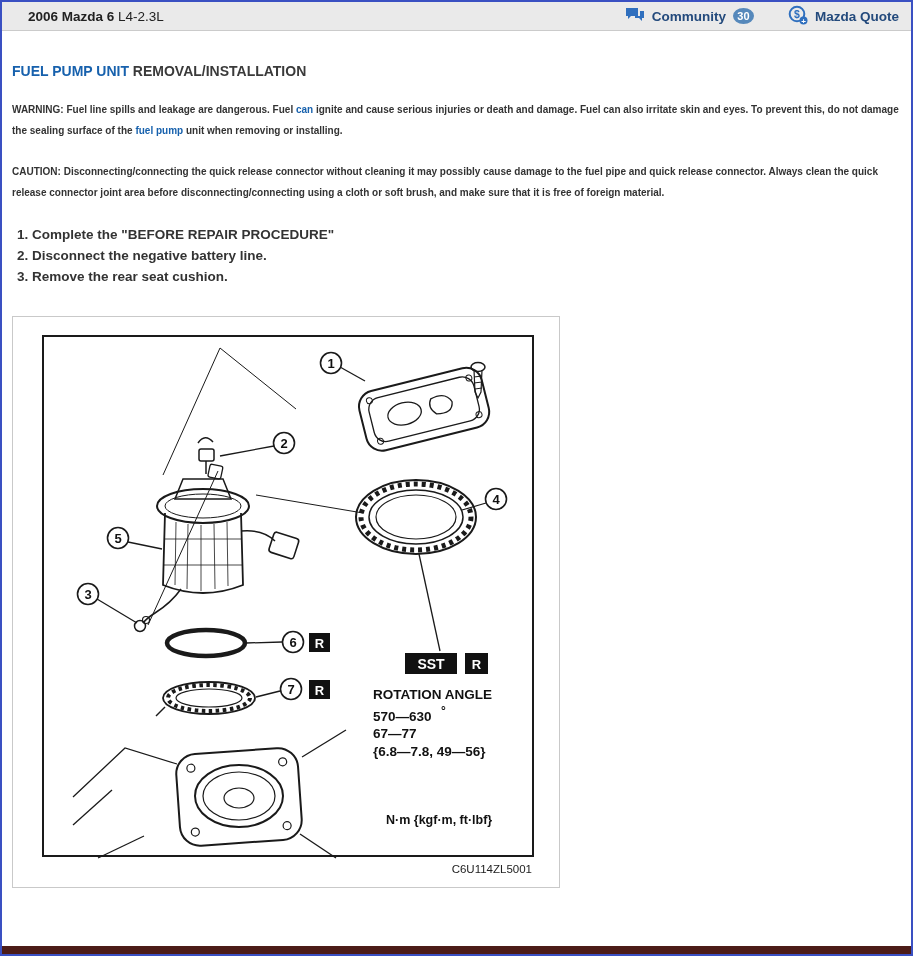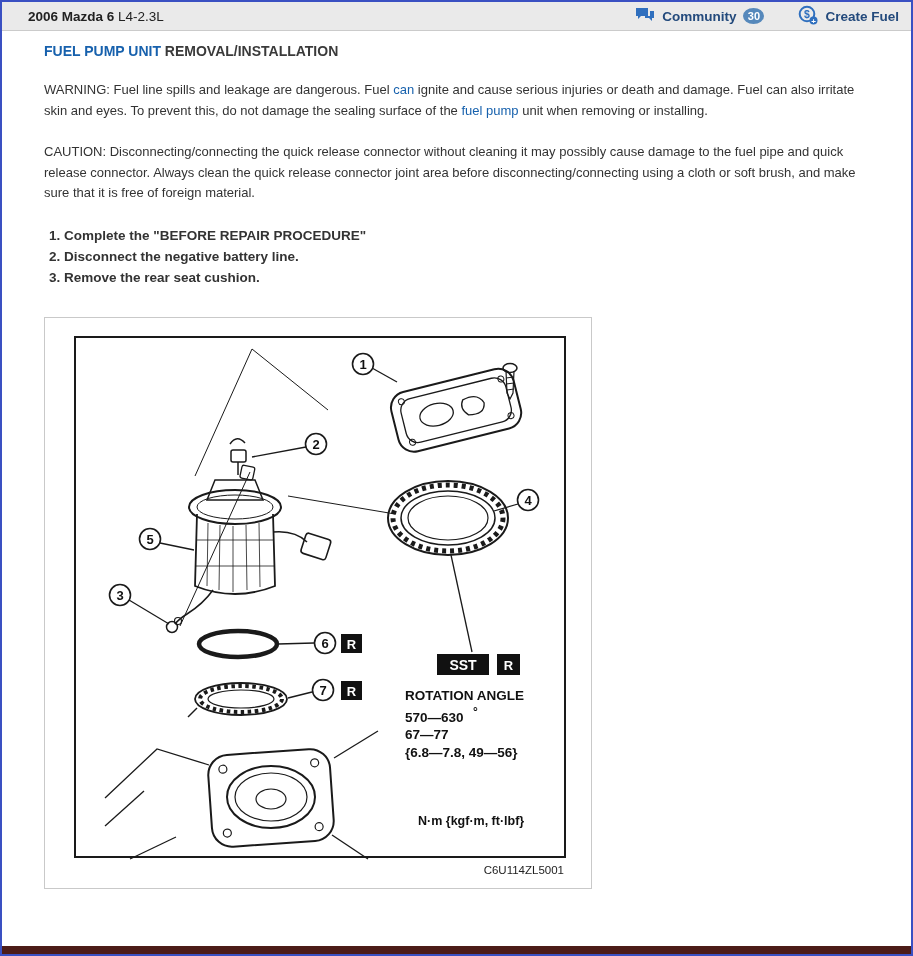--- a/index.html
+++ b/index.html
@@ -31,25 +31,25 @@
     color:var(--action_blue,#234a7c); font-weight:bold; cursor:pointer;
   }
   .badge {
     width:21px; height:16px; border-radius:50%;
     background:var(--badge_blue,#5588bb); color:#fff;
     font-size:11px; font-weight:bold;
     display:inline-flex; align-items:center; justify-content:center;
   }
 
   
-  .content { flex:1; padding:0 42px; background:#fff; color:var(--text_dark,#333); }
+  .content { flex:1; padding:0 10px; background:#fff; color:var(--text_dark,#333);margin-top:20px; }
   .doc-title { margin-top:12px; font-size:14px; font-weight:bold; color:#3a3a3a; }
   .doc-title a { color:var(--link_blue,#1761ad); text-decoration:none; cursor:pointer; }
   p.body-text {
-    margin-top:21px; font-size:13px; font-weight:normal;
+    margin-top:21px; font-size:10px; font-weight:bold;
     line-height:20.5px; color:var(--text_dark,#333);
   }
   p.body-text a { color:var(--link_blue,#1761ad); text-decoration:none; cursor:pointer; }
   .subtitle { margin-top:22px; font-size:13.5px; font-weight:bold; color:var(--text_dark,#333); }
   ol.steps {
     margin-top:21px; padding-left:20px;
     font-size:13.5px; font-weight:bold; color:var(--text_dark,#333);
   }
   ol.steps li { line-height:21px; }
 
@@ -88,21 +88,21 @@
       </div>
       <div class="action">
         <span>
           <svg width="20" height="20" viewBox="0 0 20 20">
             <circle cx="9" cy="9" r="7.3" fill="none" stroke="#2f6fbe" stroke-width="2"></circle>
             <text x="9" y="13" text-anchor="middle" font-size="10.5" font-weight="bold" fill="#2f6fbe">$</text>
             <circle cx="15.5" cy="15.5" r="4" fill="#2f6fbe"></circle>
             <text x="15.5" y="18.6" text-anchor="middle" font-size="8" font-weight="bold" fill="#ffffff">+</text>
           </svg>
         </span>
-        <span>Create Fuel</span>
+        <span>Mazda Quote</span>
       </div>
     </div>
   </header>
 
   <main class="content">
 
     <h1 class="doc-title"><a>FUEL PUMP UNIT</a> <span>REMOVAL/INSTALLATION</span></h1>
 
     <p class="body-text"><span>WARNING: Fuel line spills and leakage are dangerous. Fuel </span><a>can</a><span> ignite and cause serious injuries or death and damage. Fuel can also irritate skin and eyes. To prevent this, do not damage the sealing surface of the </span><a>fuel pump</a><span> unit when removing or installing.</span></p>
 

